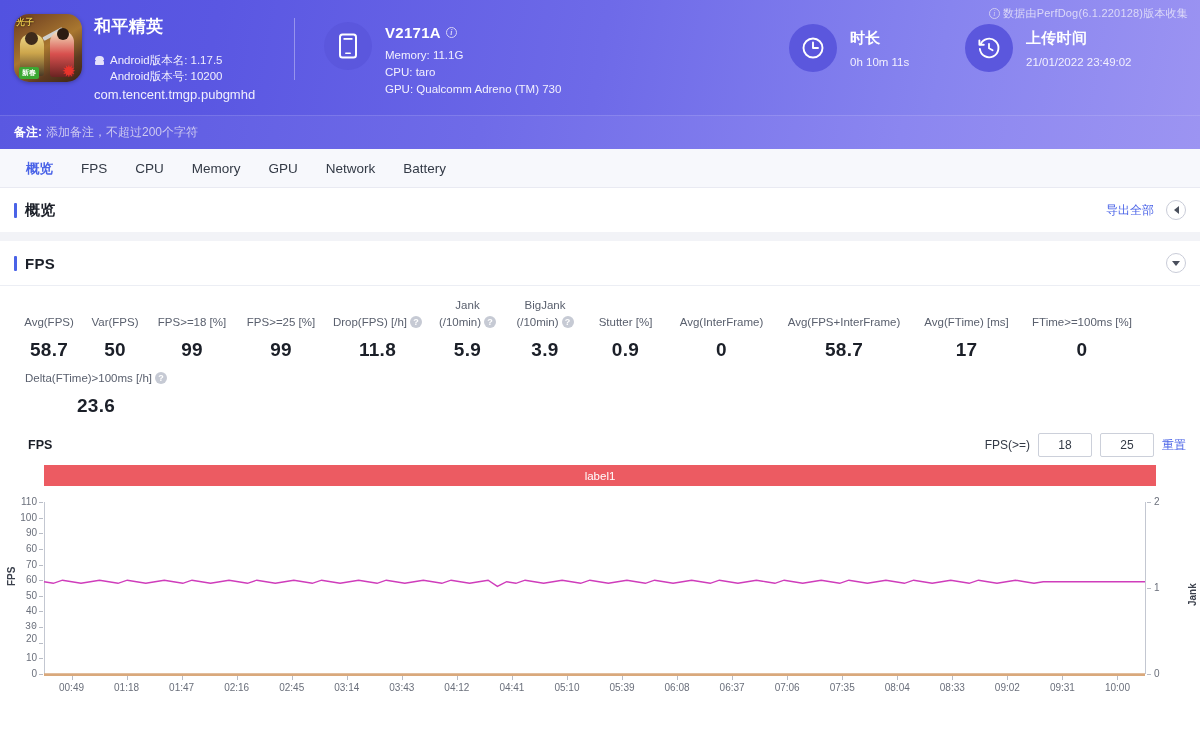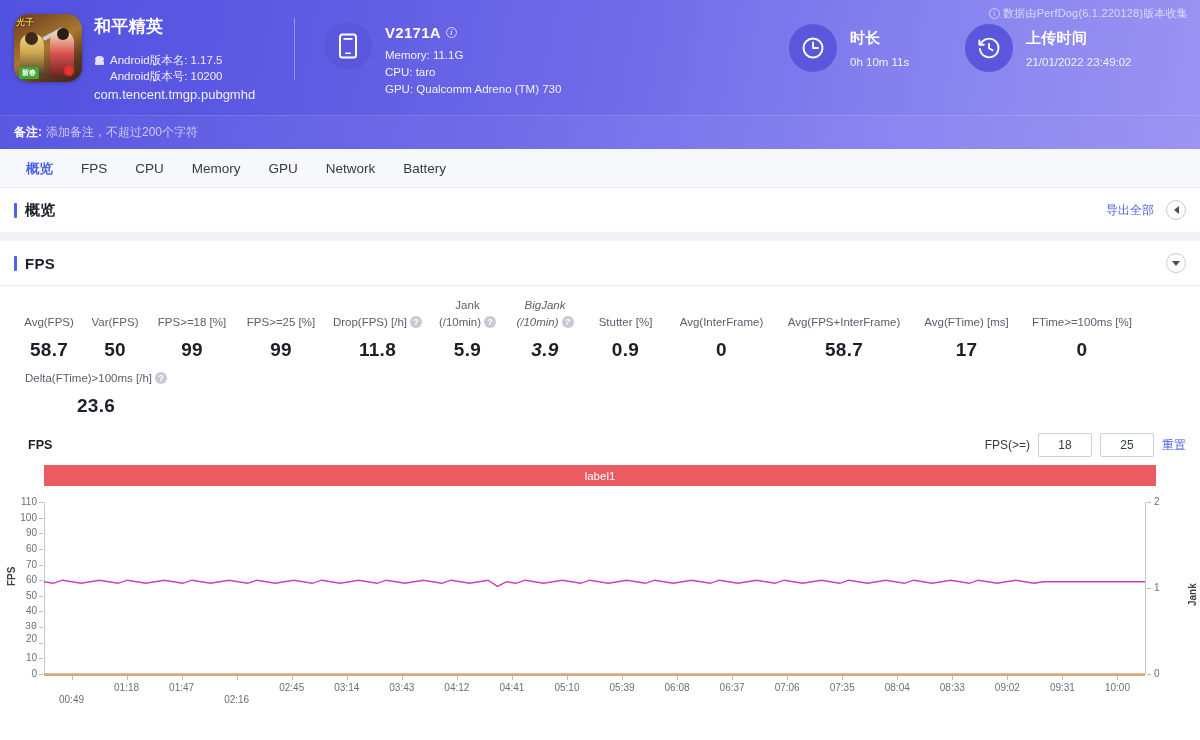--- a/index.html
+++ b/index.html
@@ -390,21 +390,21 @@
       <div class="metric" style="width: 77px;">
         <div class="lbl">
           <div style="width: 100%;">Jank</div>
           <div class="l2">
             <span>(/10min)</span>
             <span class="qmark">?</span>
           </div>
         </div>
         <div class="val">5.9</div>
       </div>
-      <div class="metric" style="width: 78px; font-style: italic;">
+      <div class="metric" style="width: 78px;">
         <div class="lbl">
           <div style="width: 100%;">BigJank</div>
           <div class="l2">
             <span>(/10min)</span>
             <span class="qmark">?</span>
           </div>
         </div>
         <div class="val">3.9</div>
       </div>
       <div class="metric" style="width: 83px;">
@@ -506,27 +506,27 @@
       <div class="ytick right" style="left: 1154px; top: 2px;">2</div>
       <div class="tickmark" style="left: 1147px; top: 8px;"></div>
       <div class="ytick right" style="left: 1154px; top: 88px;">1</div>
       <div class="tickmark" style="left: 1147px; top: 94px;"></div>
       <div class="ytick right" style="left: 1154px; top: 174px;">0</div>
       <div class="tickmark" style="left: 1147px; top: 180px;"></div>
       <div class="axis-v" style="left: 44px; top: 8px; height: 172px;"></div>
       <div class="axis-v" style="left: 1145px; top: 8px; height: 172px;"></div>
       <div class="axis-h" style="left: 44px; top: 180px; width: 1101px;"></div>
       <div class="xtickmark" style="left: 71.525px; top: 182px;"></div>
-      <div class="xtick-lab" style="left: 71.525px; top: 200px; text-align: right;">00:49</div>
+      <div class="xtick-lab" style="left: 71.525px; top: 188px; text-align: right;">00:49</div>
       <div class="xtickmark" style="left: 126.575px; top: 182px;"></div>
       <div class="xtick-lab" style="left: 126.575px; top: 188px;">01:18</div>
       <div class="xtickmark" style="left: 181.625px; top: 182px;"></div>
       <div class="xtick-lab" style="left: 181.625px; top: 188px;">01:47</div>
       <div class="xtickmark" style="left: 236.675px; top: 182px;"></div>
-      <div class="xtick-lab" style="left: 236.675px; top: 200px;">02:16</div>
+      <div class="xtick-lab" style="left: 236.675px; top: 188px;">02:16</div>
       <div class="xtickmark" style="left: 291.725px; top: 182px;"></div>
       <div class="xtick-lab" style="left: 291.725px; top: 188px;">02:45</div>
       <div class="xtickmark" style="left: 346.775px; top: 182px;"></div>
       <div class="xtick-lab" style="left: 346.775px; top: 188px;">03:14</div>
       <div class="xtickmark" style="left: 401.825px; top: 182px;"></div>
       <div class="xtick-lab" style="left: 401.825px; top: 188px;">03:43</div>
       <div class="xtickmark" style="left: 456.875px; top: 182px;"></div>
       <div class="xtick-lab" style="left: 456.875px; top: 188px;">04:12</div>
       <div class="xtickmark" style="left: 511.925px; top: 182px;"></div>
       <div class="xtick-lab" style="left: 511.925px; top: 188px;">04:41</div>

